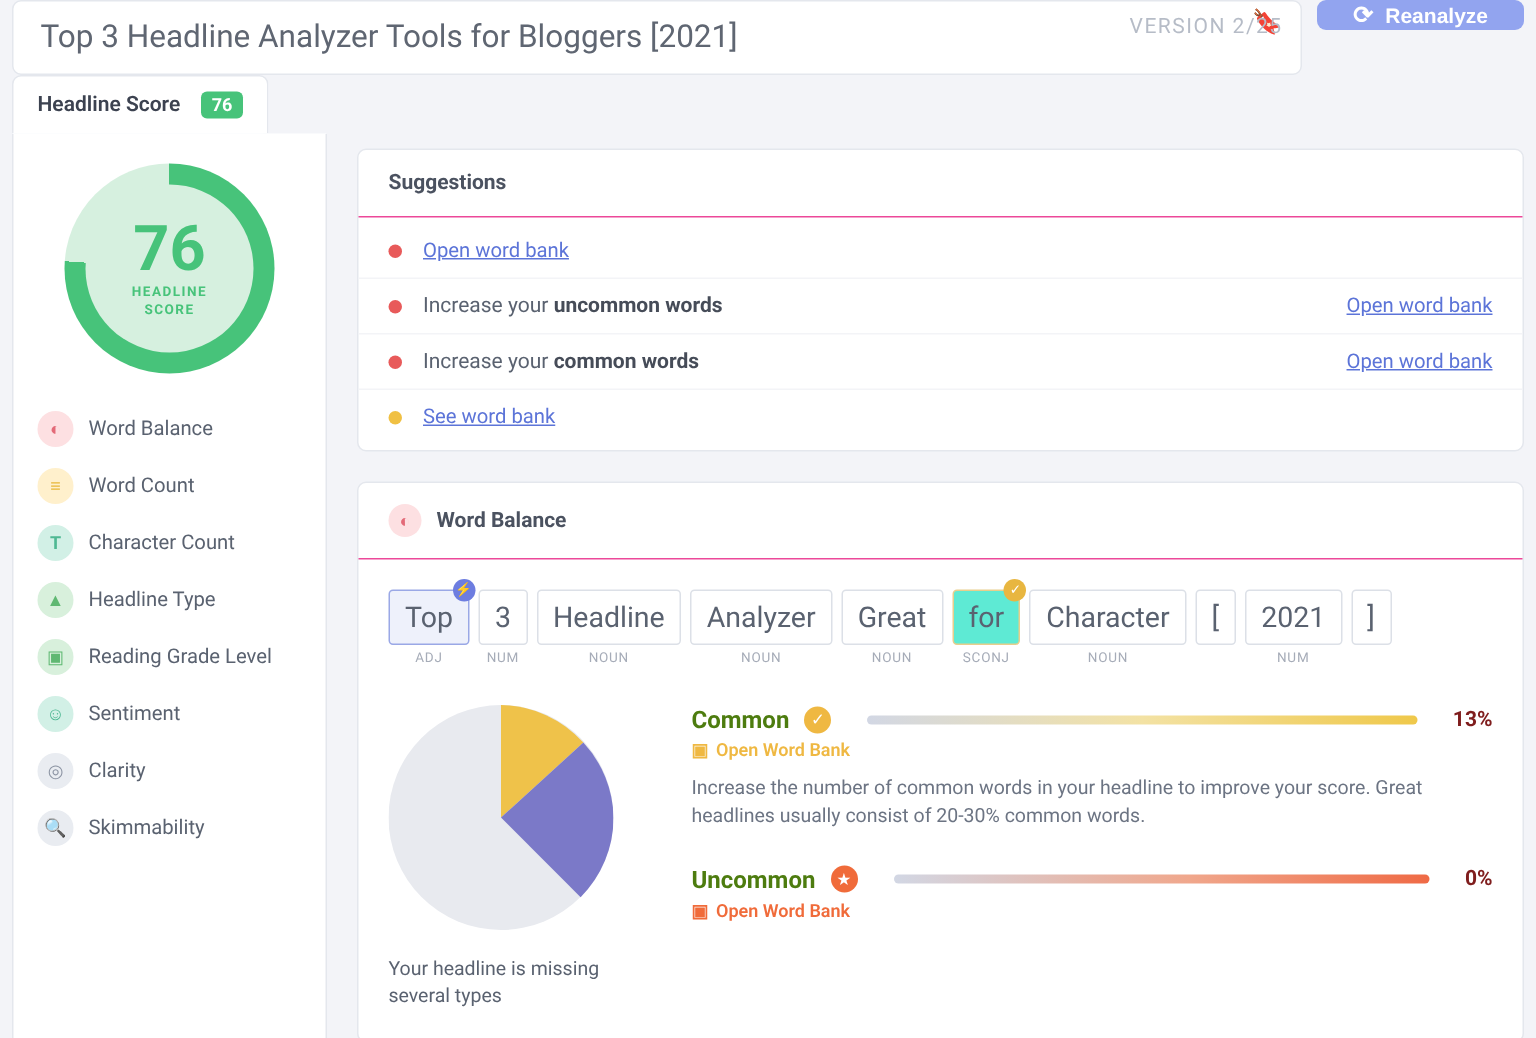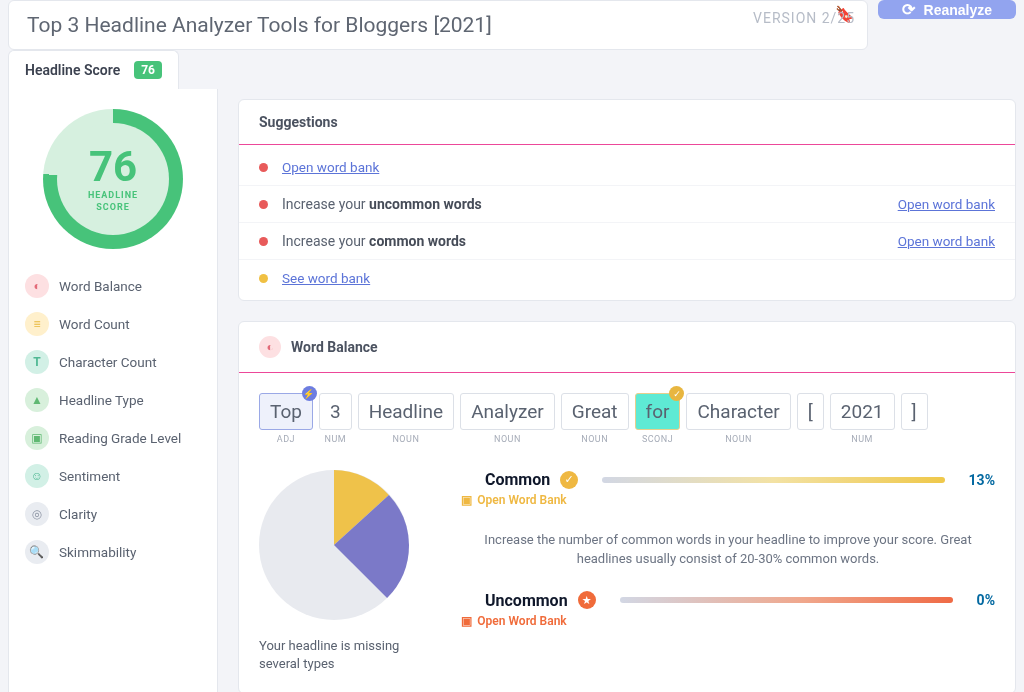--- a/index.html
+++ b/index.html
@@ -51,31 +51,31 @@
 .tb-blue{background:#6d7de0;}
 .tb-yellow{background:#e8b640;}
 .pos{font-size:9px;letter-spacing:0.5px;color:#a6acb8;}
 .wb-body{display:flex;gap:22px;padding:20px;}
 .pie-side{width:180px;flex-shrink:0;}
 .pie{width:150px;height:150px;margin:0 auto 14px;}
 .pie-cap{font-size:13px;color:#5a6270;line-height:1.4;}
 .cats{flex:1;}
 .cat{margin-bottom:22px;}
 .cat-head{display:flex;align-items:center;gap:10px;}
-.cat-name{font-weight:700;color:#0f172a;font-size:16px;margin-left:24px;}
+.cat-name{font-weight:700;color:#4d7c0f;font-size:16px;}
 .cat-badge{width:18px;height:18px;border-radius:50%;display:flex;align-items:center;justify-content:center;color:#fff;font-size:11px;}
 .cb-yellow{background:#efb842;}
 .cb-orange{background:#f06b3a;}
 .bar{flex:1;height:6px;border-radius:3px;margin:0 14px;}
 .bar-yellow{background:linear-gradient(90deg,#d2d7e4 0%,#f3e2a4 50%,#efc84a 100%);}
 .bar-orange{background:linear-gradient(90deg,#d2d7e4 0%,#f0a78c 55%,#ef6a45 100%);}
-.pct{font-weight:700;color:#0369a1;}
+.pct{font-weight:700;color:#7f1d1d;}
 .wb-link{display:flex;align-items:center;gap:5px;color:#efb842;font-size:12px;font-weight:600;margin-top:4px;cursor:pointer;}
 .wb-link.orange{color:#f06b3a;}
-.cat-desc{font-size:13px;color:#6c7483;margin-top:24px;line-height:1.45;text-align:center;}
+.cat-desc{font-size:13px;color:#6c7483;margin-top:10px;line-height:1.45;}
 </style>
 </head>
 <body>
 
 <div class="header-row">
   <div class="headline-card">
     <div class="headline-title">Top 3 Headline Analyzer Tools for Bloggers [2021]</div>
     <span class="bookmark">🔖</span>
     <div class="version">VERSION 2/25</div>
   </div>

